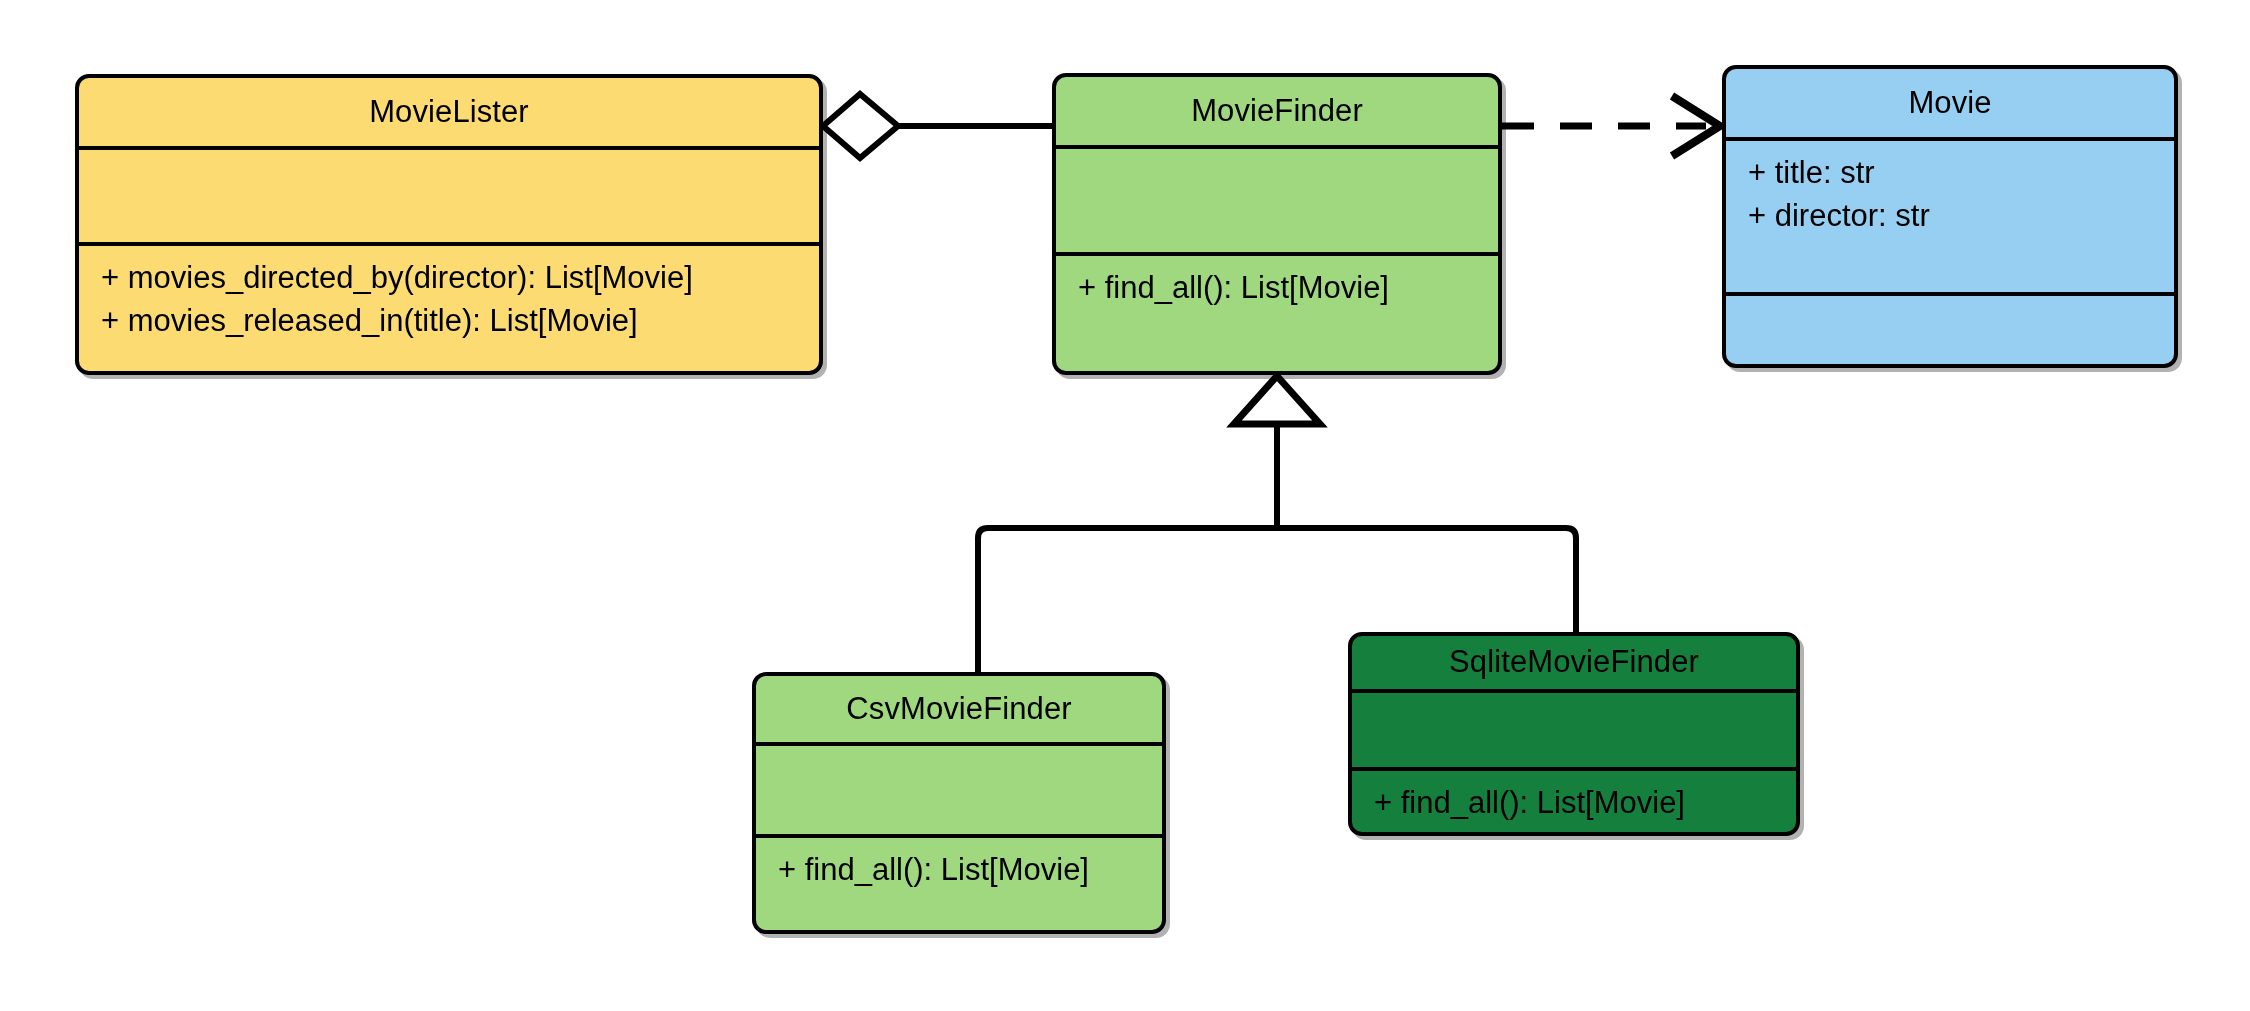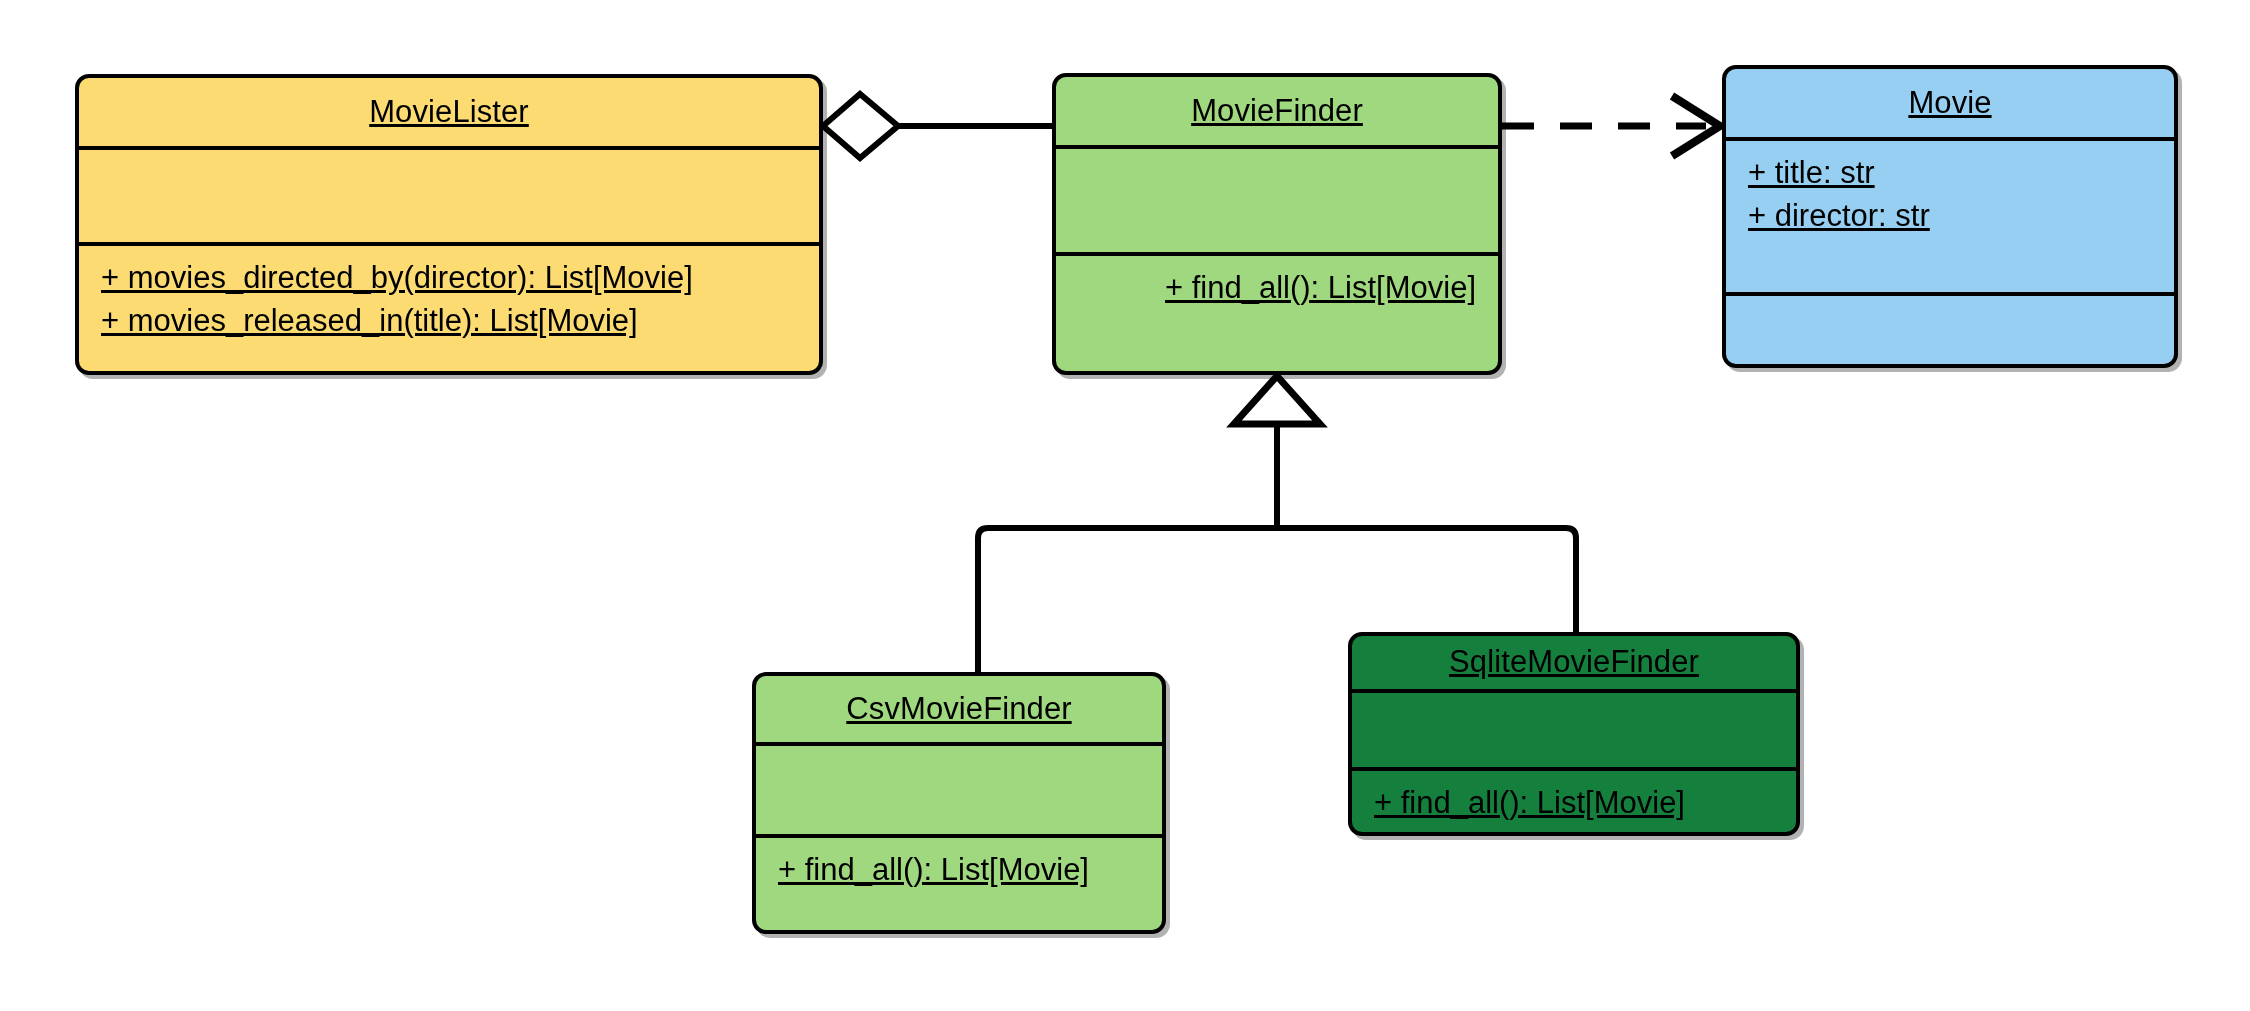--- a/index.html
+++ b/index.html
@@ -32,21 +32,20 @@
     border: 4px solid #000000;
     border-radius: 14px;
     display: flex;
     flex-direction: column;
     overflow: hidden;
     box-shadow: 4px 4px 0 rgba(0,0,0,0.30);
   }
   .compartment {
     box-sizing: border-box;
     position: relative;
-    text-decoration: underline;
   }
   .compartment + .compartment {
     border-top: 4px solid #000000;
   }
   .class-name {
     display: flex;
     align-items: center;
     justify-content: center;
     font-size: 31px;
     color: #000000;
@@ -67,21 +66,21 @@
   .empty-compartment {
     
   }
 
   
   #node-movielister      { left: 75px;   top: 74px;  width: 748px;  height: 301px; background: #fcdc72; }
   #node-movielister .c0  { height: 68px; }
   #node-movielister .c1  { height: 96px; }
   #node-movielister .c2  { flex: 1 1 auto; }
 
-  #node-moviefinder      { left: 1052px; top: 73px;  width: 450px;  height: 302px; background: #9fd87e; text-align: right; }
+  #node-moviefinder      { left: 1052px; top: 73px;  width: 450px;  height: 302px; background: #9fd87e; }
   #node-moviefinder .c0  { height: 68px; }
   #node-moviefinder .c1  { height: 107px; }
   #node-moviefinder .c2  { flex: 1 1 auto; }
 
   #node-movie            { left: 1722px; top: 65px;  width: 456px;  height: 303px; background: #97cff2; }
   #node-movie .c0        { height: 68px; }
   #node-movie .c1        { flex: 1 1 auto; }
   #node-movie .c2        { height: 72px; }
 
   #node-csvmoviefinder   { left: 752px;  top: 672px; width: 414px;  height: 262px; background: #9fd87e; }

